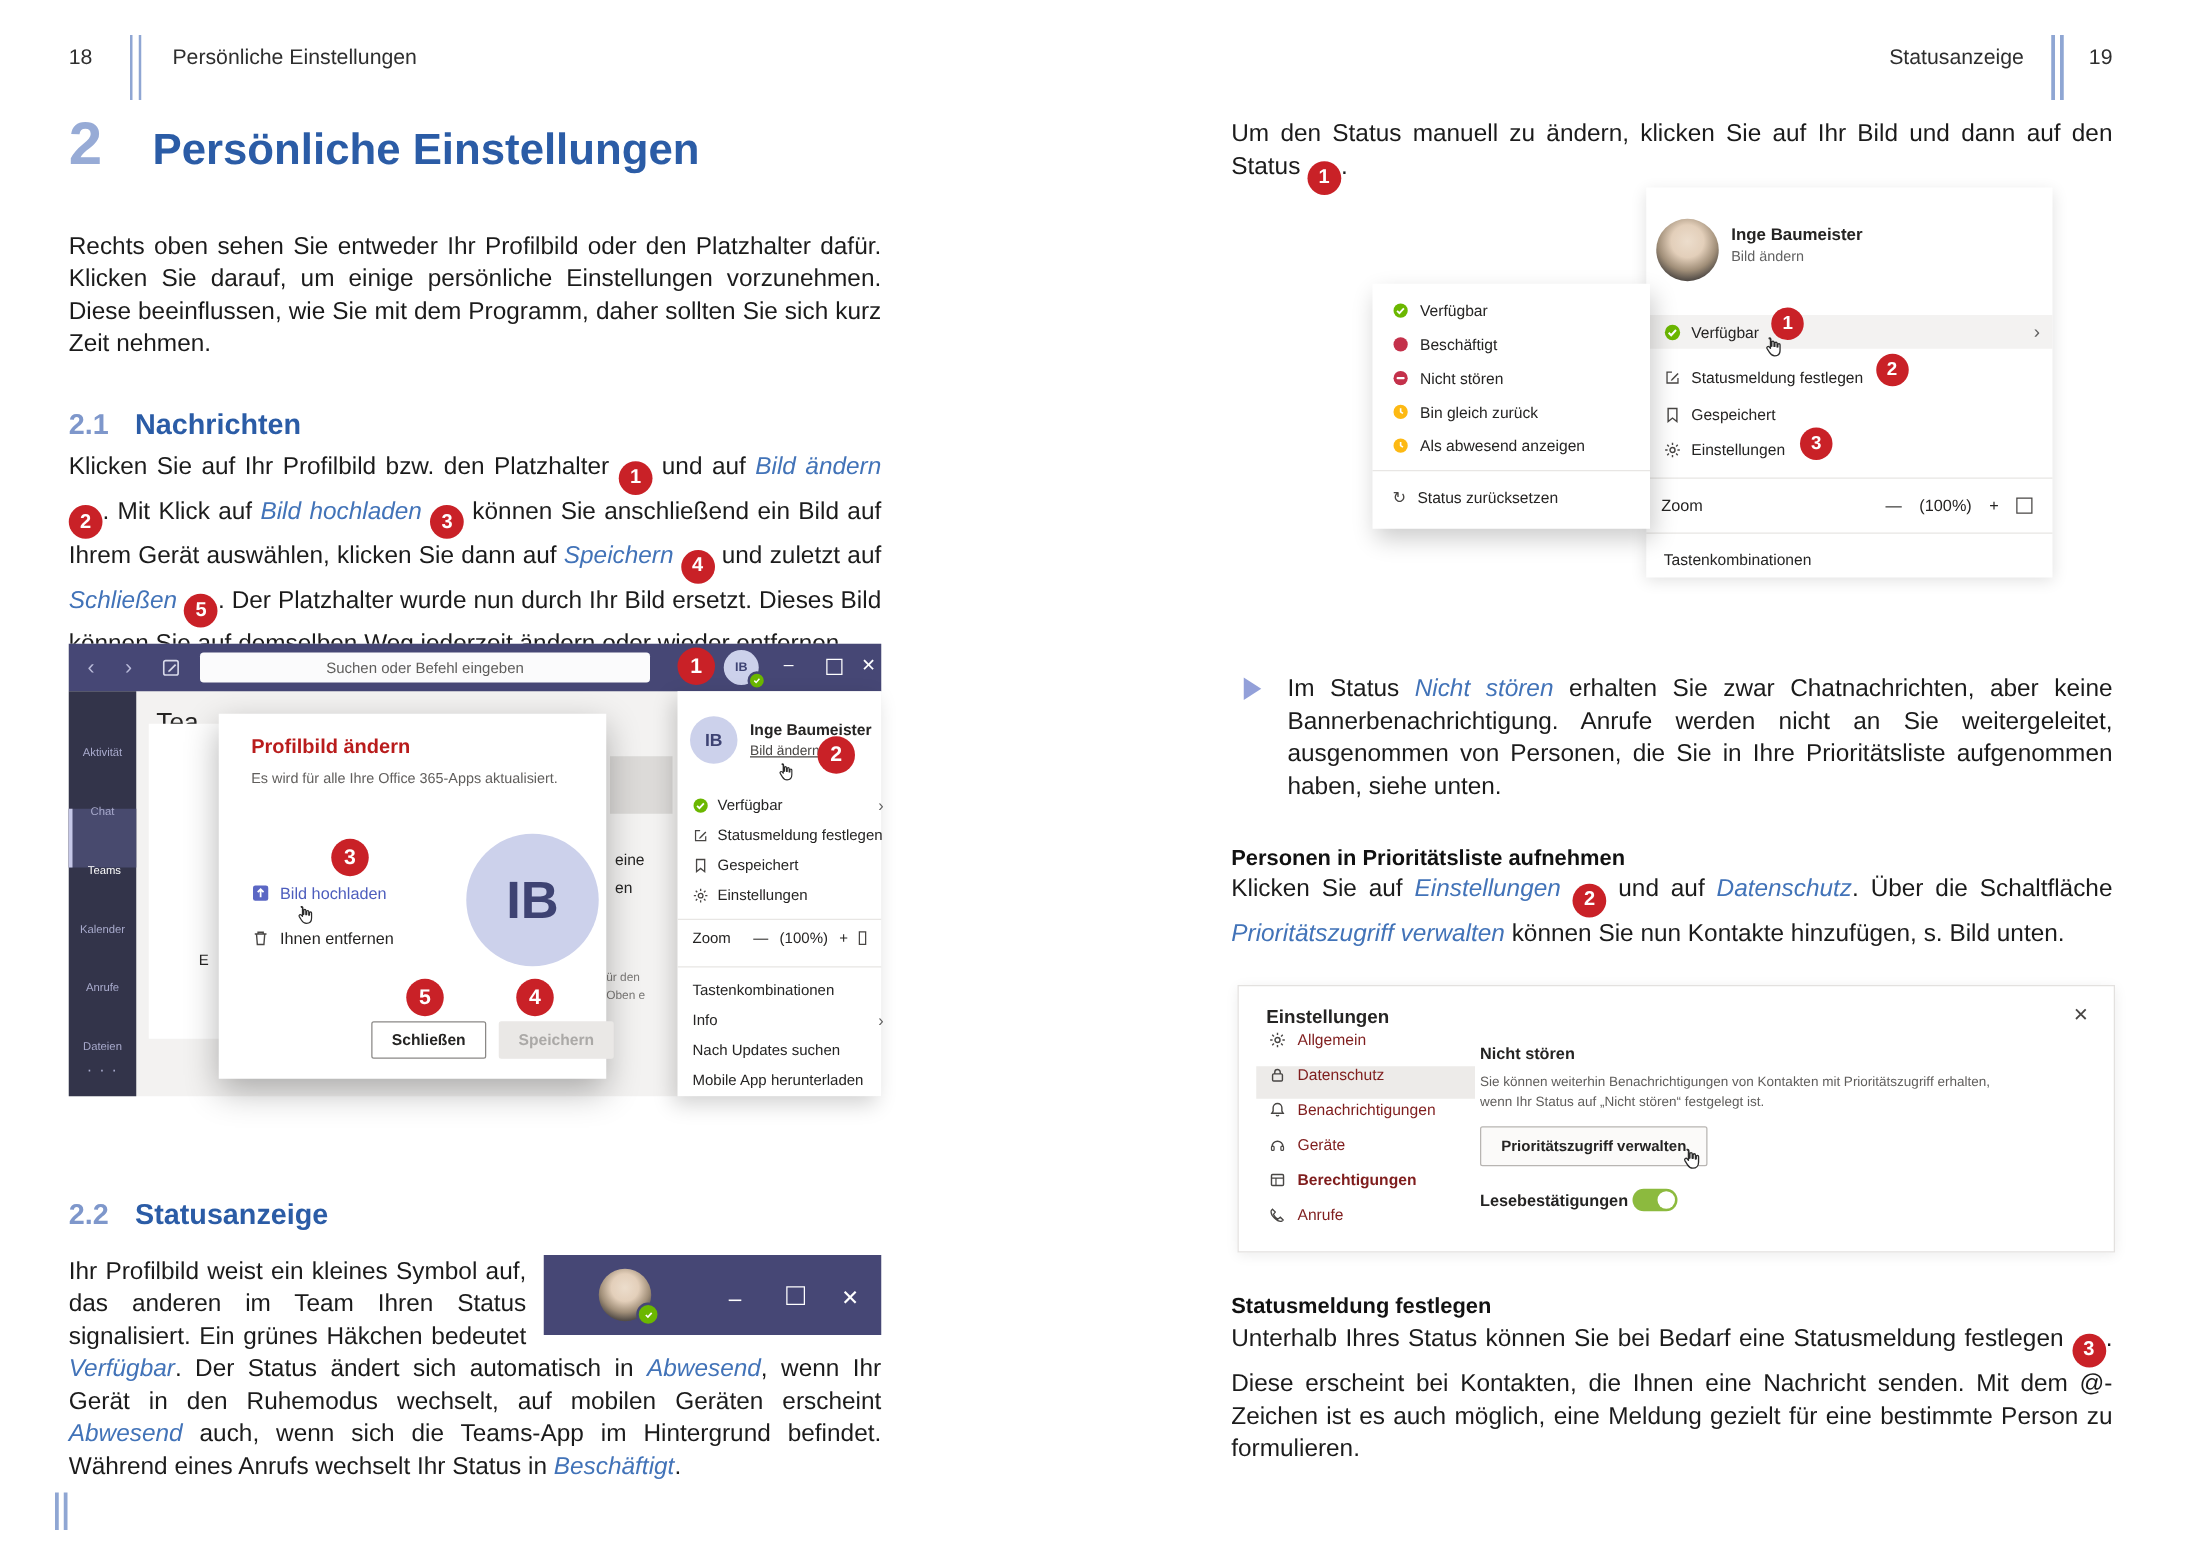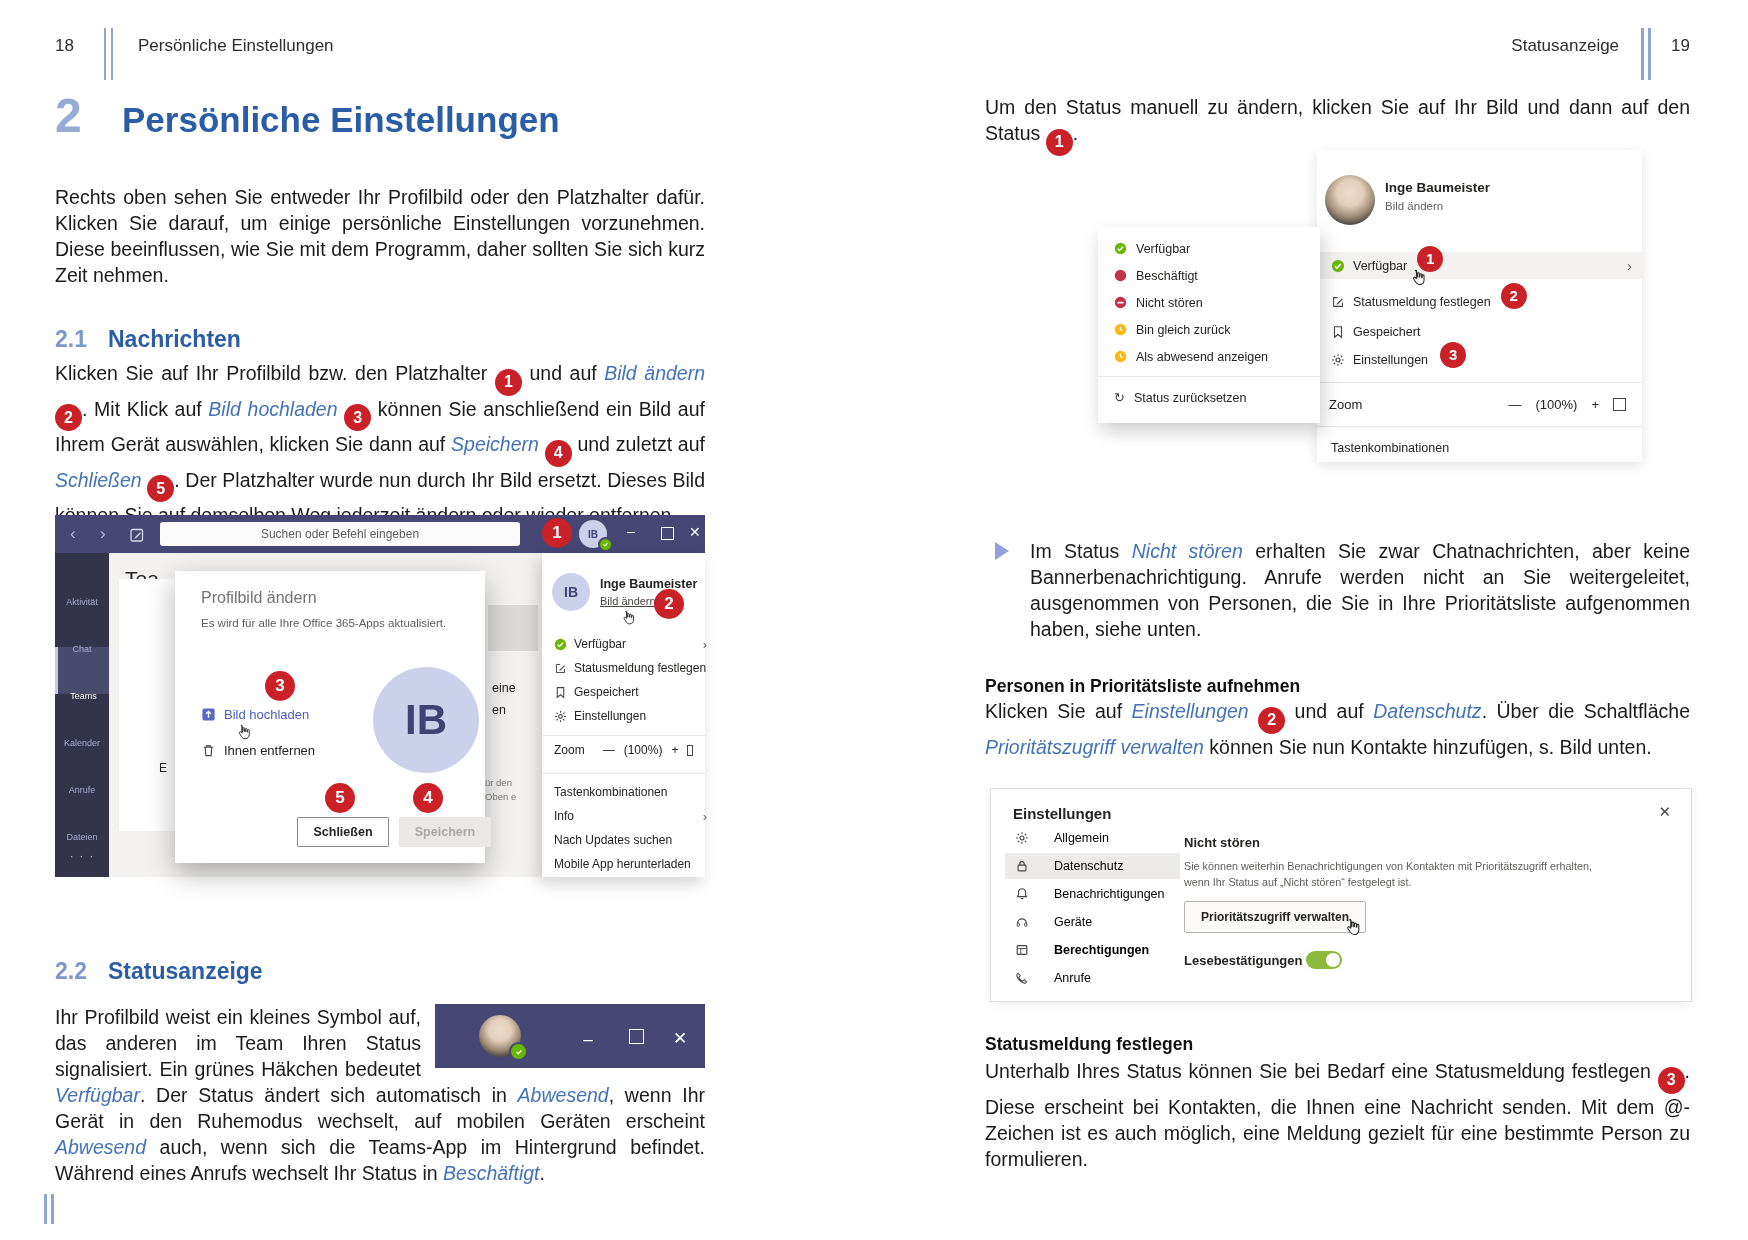--- a/index.html
+++ b/index.html
@@ -32,21 +32,21 @@
   .tw-search{left:105px;top:7px;width:360px;height:24px;background:#fbfbfc;border-radius:3px;
     font-size:12px;color:#5f5e5c;display:flex;align-items:center;justify-content:center;}
   .winbtn{color:#fff;font-size:14px;}
   .maxsq{width:11px;height:11px;border:1.5px solid #fff;display:inline-block;}
   .tw-side{left:0;top:38px;width:54px;height:324px;background:#33344a;}
   .side-item{width:54px;height:47px;display:flex;flex-direction:column;align-items:center;justify-content:center;gap:2px;color:#a9abcd;}
   .side-item .lbl{font-size:9px;margin-top:48px;}
   .side-item.active{background:#484a6e;border-left:3px solid #c6c8e8;width:51px;color:#fff;}
   .side-item svg{display:block;}
   .tw-dialog{left:120px;top:56px;width:310px;height:292px;background:#fff;box-shadow:0 10px 26px rgba(0,0,0,.30);z-index:10;}
-  .dlg-title{font-size:16px;font-weight:400;color:#737373;}
+  .dlg-title{font-size:16px;font-weight:700;color:#b91c1c;}
   .dlg-sub{font-size:11.5px;color:#605e5c;}
   .link-blue{font-size:13px;color:#4d5dbd;}
   .dlg-row{display:flex;align-items:center;gap:8px;}
   .ib-big{border-radius:50%;background:#ccd1eb;color:#3e4373;display:flex;align-items:center;justify-content:center;font-weight:600;}
   .btn{display:flex;align-items:center;justify-content:center;font-size:12.5px;font-weight:600;border-radius:2px;}
   .btn-outline{background:#fff;border:1px solid #8a8886;color:#252423;}
   .btn-disabled{background:#eae8e6;border:1px solid #eae8e6;color:#aba9a7;}
   .tw-drop{left:487px;top:38px;width:163px;height:324px;background:#fff;box-shadow:-4px 6px 16px rgba(0,0,0,.18);z-index:20;}
   .mrow{display:flex;align-items:center;gap:7px;padding-left:12px;height:22px;font-size:12px;color:#252423;}
   .mrow .grow{flex:1;}
@@ -62,21 +62,21 @@
   .photo-av{border-radius:50%;background:radial-gradient(circle at 50% 36%,#ecddcc 0%,#e3cfba 32%,#a08e78 58%,#57504a 76%,#35322f 100%);}
   .pres{position:absolute;border-radius:50%;background:#6bb700;border:2px solid #464775;display:flex;align-items:center;justify-content:center;}
   
   .rpanel{left:1317px;top:150px;width:325px;height:312px;background:#fff;box-shadow:0 3px 12px rgba(0,0,0,.12);z-index:5;}
   .rrow{display:flex;align-items:center;gap:8px;padding-left:14px;height:27px;font-size:12.5px;color:#252423;}
   .rrow-hl{background:#f3f2f1;}
   .flyout{left:1098px;top:227px;width:222px;height:196px;background:#fff;box-shadow:3px 8px 18px rgba(0,0,0,.20);z-index:15;}
   .frow{display:flex;align-items:center;gap:9px;padding-left:16px;height:27px;font-size:12.5px;color:#252423;}
   
   .sdialog{left:990px;top:788px;width:700px;height:212px;background:#fff;border:1px solid #e3e1df;box-shadow:0 2px 10px rgba(0,0,0,.08);}
-  .snav-row{display:flex;align-items:center;gap:25px;height:26px;padding-left:10px;font-size:12.5px;color:#000000;width:165px;}
+  .snav-row{display:flex;gap:9px;height:26px;padding-left:10px;font-size:12.5px;color:#7f1d1d;width:165px;}
   .snav-sel{background:#edebe9;}
   .sbtn{display:inline-flex;align-items:center;justify-content:center;padding:0 16px;height:30px;border:1px solid #b8b5b2;
         background:#fbfaf9;font-size:12px;font-weight:600;color:#252423;border-radius:2px;}
   .toggle{width:36px;height:18px;border-radius:9px;background:#8cba3e;position:relative;display:inline-block;}
   .toggle .knob{position:absolute;right:2px;top:2px;width:14px;height:14px;border-radius:50%;background:#fff;}
   .cursor-svg{position:absolute;z-index:50;}
   svg{vertical-align:middle;}
 </style>
 </head>
 <body>

